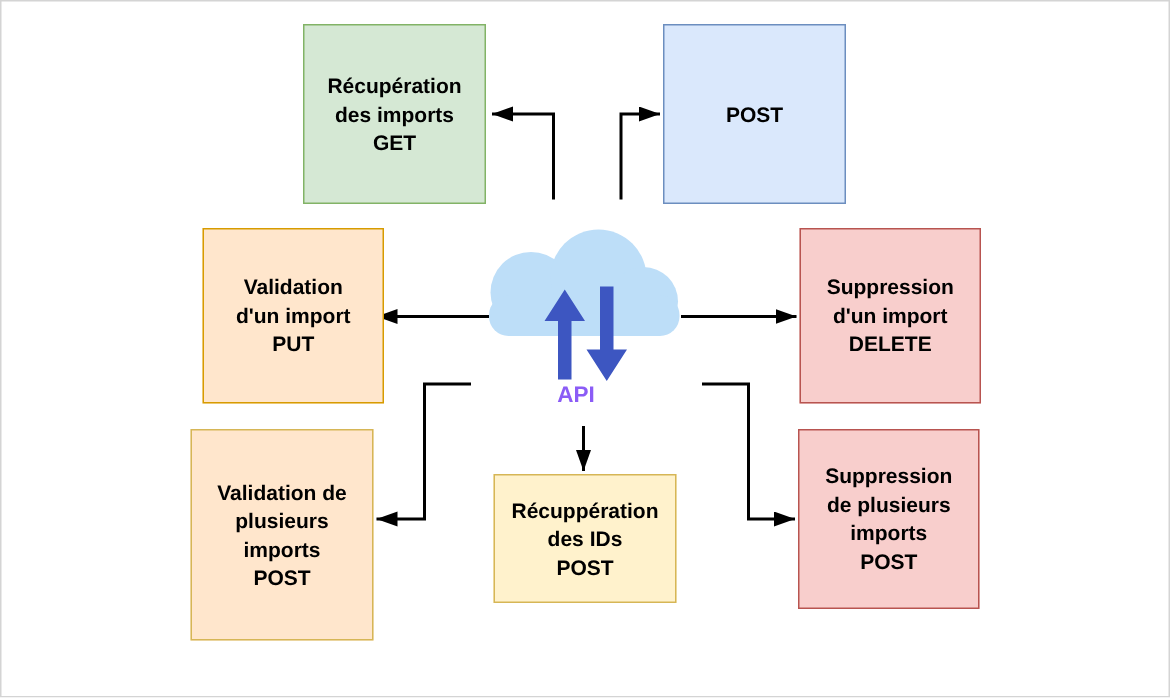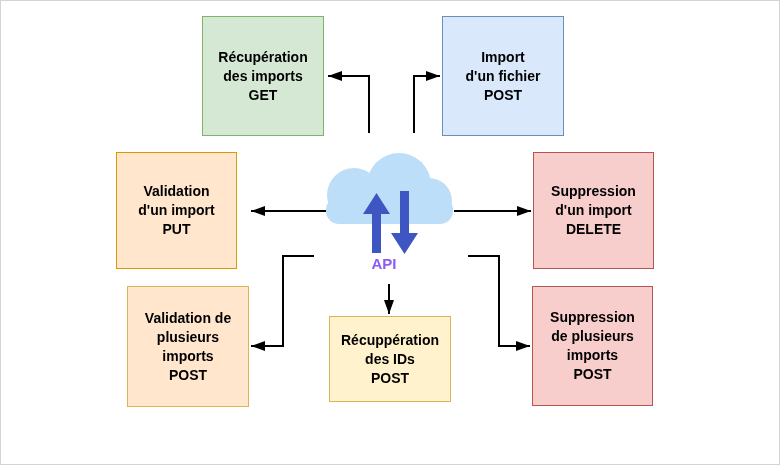--- a/index.html
+++ b/index.html
@@ -77,38 +77,36 @@
     <path class="cloud-arrow" d="M399,190 L408,190 L408,232 L417,232 L403.5,253 L390,232 L399,232 Z" fill="#3d56c1"></path>
   </svg>
 
   <div class="node" style="left: 201px; top: 15px; width: 122px; height: 120px; background: rgb(213, 232, 212); border-color: rgb(130, 179, 102);">
     <div class="node-title">Récupération
 des imports</div>
     <div class="node-method">GET</div>
   </div>
 
   <div class="node" style="left: 441px; top: 15px; width: 122px; height: 120px; background: rgb(218, 232, 252); border-color: rgb(108, 142, 191);">
-    <div class="node-title">Import
-d'un fichier</div>
     <div class="node-method">POST</div>
   </div>
 
-  <div class="node" style="left: 115px; top: 151px; width: 121px; height: 117px; background: rgb(255, 230, 204); border-color: rgb(215, 155, 0);">
+  <div class="node" style="left: 134px; top: 151px; width: 121px; height: 117px; background: rgb(255, 230, 204); border-color: rgb(215, 155, 0);">
     <div class="node-title">Validation
 d'un import</div>
     <div class="node-method">PUT</div>
   </div>
 
   <div class="node" style="left: 532px; top: 151px; width: 121px; height: 117px; background: rgb(248, 206, 204); border-color: rgb(184, 84, 80);">
     <div class="node-title">Suppression
 d'un import</div>
     <div class="node-method">DELETE</div>
   </div>
 
-  <div class="node" style="left: 126px; top: 285px; width: 122px; height: 121px; background: rgb(255, 230, 204); border-color: rgb(214, 182, 86);">
+  <div class="node" style="left: 126px; top: 285px; width: 122px; height: 141px; background: rgb(255, 230, 204); border-color: rgb(214, 182, 86);">
     <div class="node-title">Validation de
 plusieurs
 imports</div>
     <div class="node-method">POST</div>
   </div>
 
   <div class="node" style="left: 531px; top: 285px; width: 121px; height: 120px; background: rgb(248, 206, 204); border-color: rgb(184, 84, 80);">
     <div class="node-title">Suppression
 de plusieurs
 imports</div>

